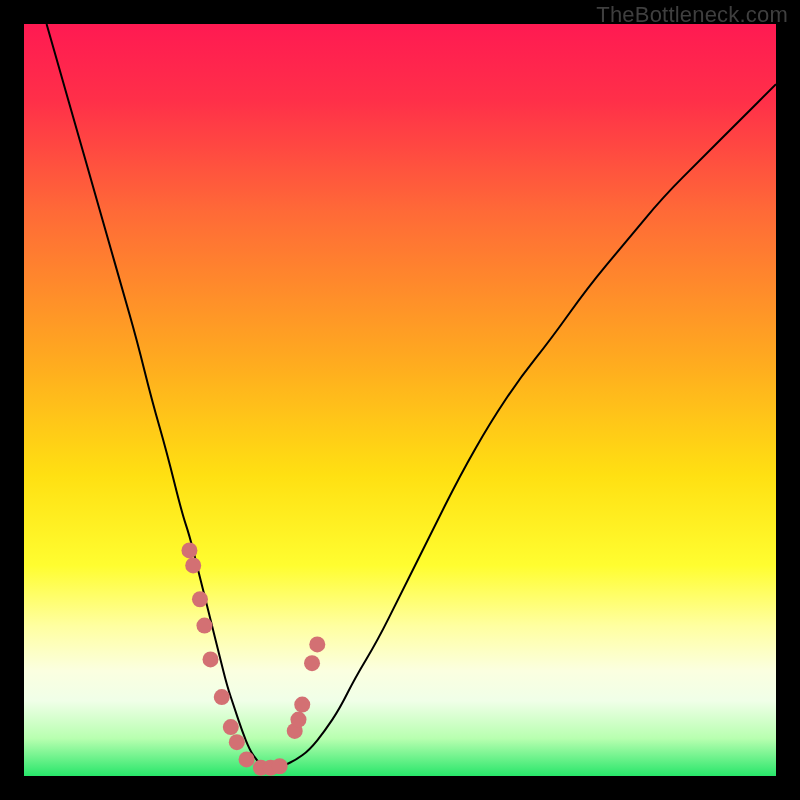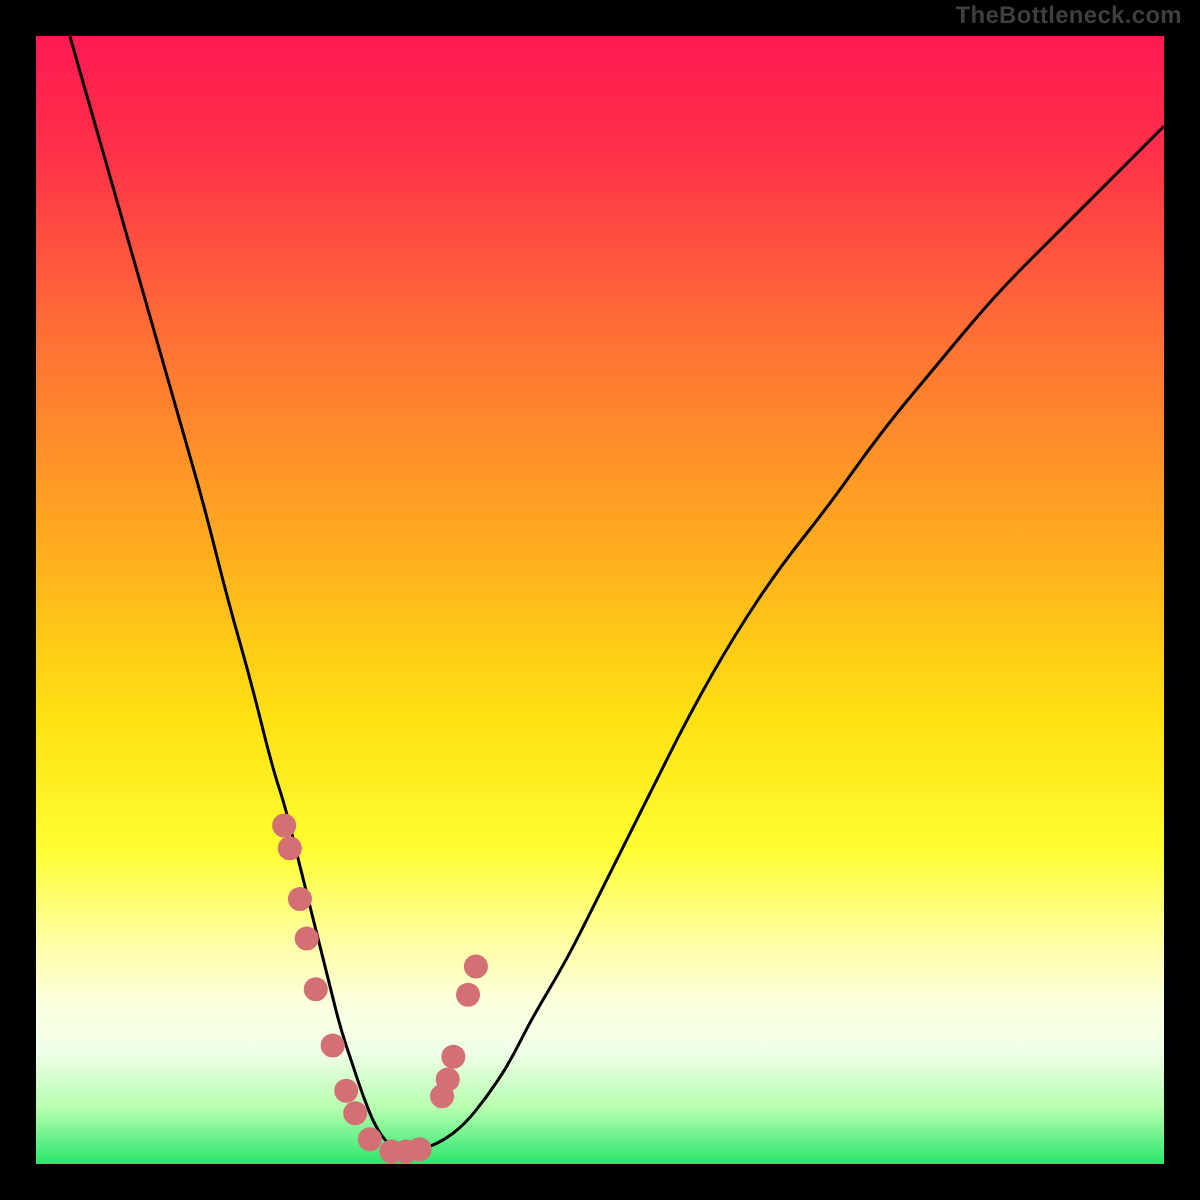--- a/index.html
+++ b/index.html
@@ -24,22 +24,22 @@
     left: 0;
     top: 0;
     width: 752px;
     height: 752px;
   }
   .watermark {
     position: absolute;
     top: 2px;
     right: 12px;
     color: #3f3f3f;
-    font-size: 16px;
-    font-weight: 700;
+    font-size: 22px;
+    font-weight: 400;
     font-family: Arial, sans-serif;
     letter-spacing: 0.2px;
   }
 </style>
 </head>
 <body>
 
 <div class="frame">
   <svg class="plot-area" viewBox="0 0 752 752">
     <defs>

